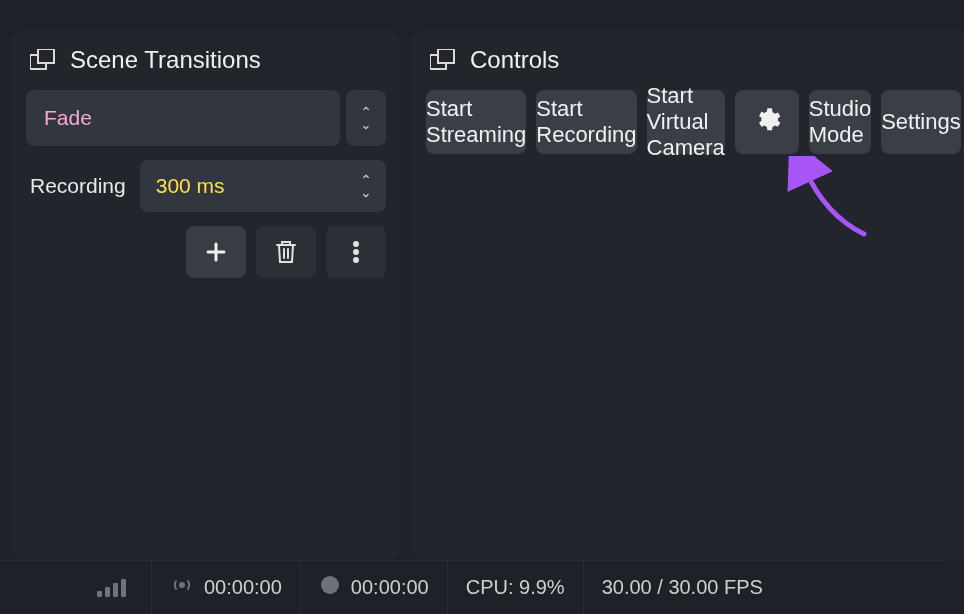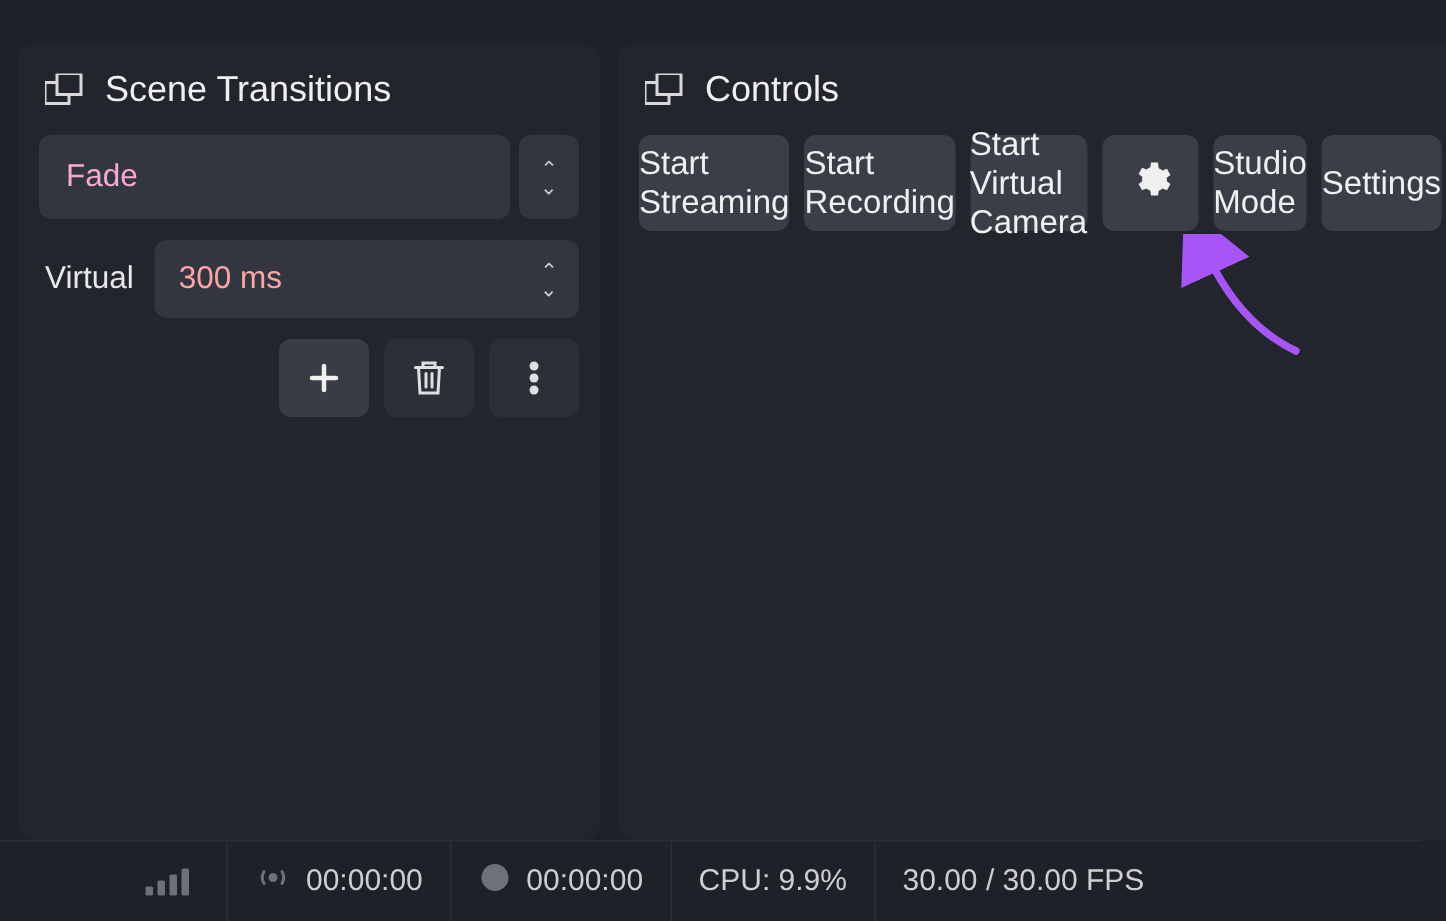--- a/index.html
+++ b/index.html
@@ -108,21 +108,21 @@
     .duration-input-wrap {
       flex: 1;
       display: flex;
       background: #32363f;
       border-radius: 8px;
     }
     .duration-value {
       flex: 1;
       padding: 14px 16px;
       font-size: 21px;
-      color: #fca5a5;
+      color: #fde047;
     }
     .duration-stepper {
       width: 40px;
       display: flex;
       flex-direction: column;
       align-items: center;
       justify-content: center;
       color: #d0d0d0;
     }
     .chev { font-size: 14px; line-height: 12px; }
@@ -231,21 +231,21 @@
       <div class="select-row">
         <div class="select-main">
           <span>Fade</span>
         </div>
         <div class="select-stepper">
           <span class="chev">⌃</span>
           <span class="chev" style="transform:rotate(180deg)">⌃</span>
         </div>
       </div>
       <div class="duration-row">
-        <span class="duration-label">Virtual</span>
+        <span class="duration-label">Recording</span>
         <div class="duration-input-wrap">
           <div class="duration-value">300 ms</div>
           <div class="duration-stepper">
             <span class="chev">⌃</span>
             <span class="chev" style="transform:rotate(180deg)">⌃</span>
           </div>
         </div>
       </div>
       <div class="action-row">
         <div class="icon-btn add">

